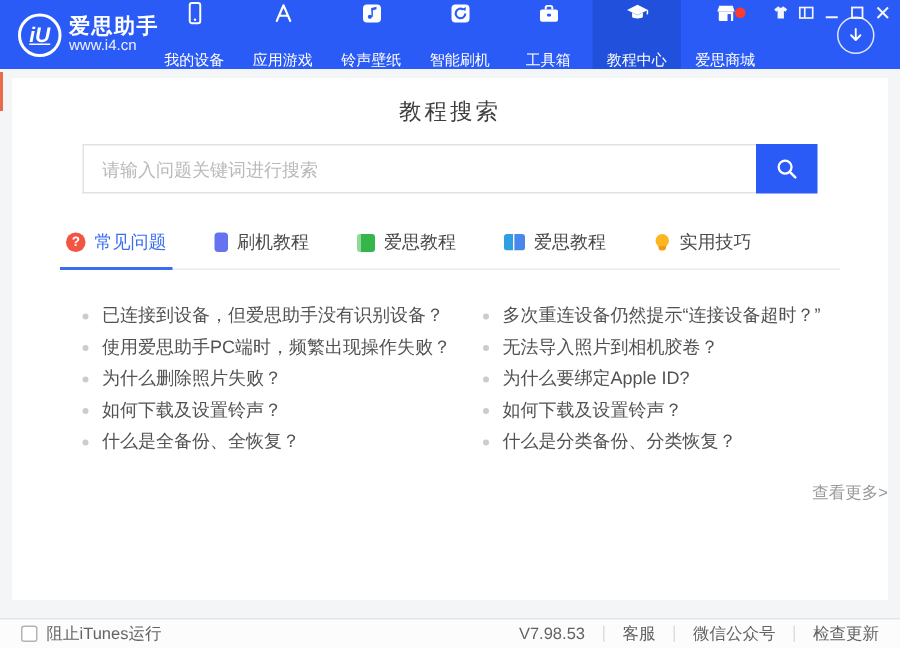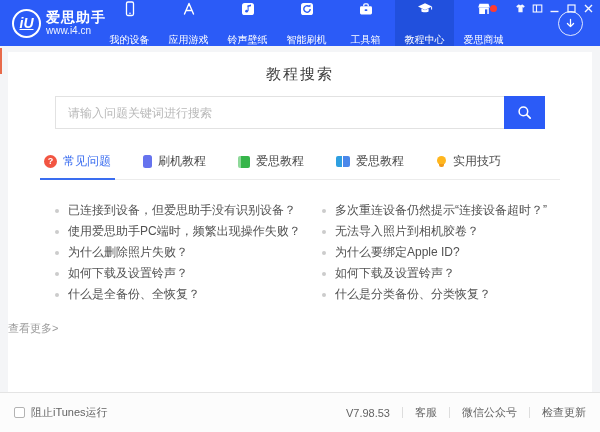--- a/index.html
+++ b/index.html
@@ -57,24 +57,24 @@
   .ic-book .pg1 { width:7px; background:#2e9fe0; border-right:1px solid #fff; }
   .ic-book .pg2 { width:7px; background:#4a87ea; }
   .ic-bulb { width:11px; display:flex; flex-direction:column; align-items:center; }
   .ic-bulb .glass { width:9px; height:9px; border-radius:50%; background:#ffb61e; }
   .ic-bulb .base { width:5px; height:3px; background:#f19a1a; border-radius:0 0 2px 2px; margin-top:-1px; }
 
   
   .faq { display:grid; grid-template-columns:267px 1fr; row-gap:4px; padding:22px 20px 0 47px; }
   .faq-item { display:flex; align-items:center; font-size:12px; color:#525252; cursor:pointer; white-space:nowrap; }
   .bullet { width:4px; height:4px; background:#ccc; border-radius:50%; margin-right:9px; flex:none; }
-  .more { text-align:left; margin-top:18px; font-size:11px; color:#9a9a9a; cursor:pointer; }
-
-  
-  .footer { position:absolute; left:0; right:0; bottom:0; height:40px; border-top:1px solid #e4e4e4;
+  .more { text-align:right; margin-top:18px; font-size:11px; color:#9a9a9a; cursor:pointer; }
+
+  
+  .footer { position:absolute; left:0; right:0; bottom:0; height:20px; border-top:1px solid #e4e4e4;
     background:#fcfcfc; display:flex; align-items:center; padding:0 14px; font-size:11px; color:#636363; }
   .itunes { display:flex; align-items:center; cursor:pointer; }
   .cb { width:11px; height:11px; border:1px solid #b3b3b3; background:#fff; border-radius:2px; margin-right:6px; flex:none; }
   .footer-right { margin-left:auto; display:flex; align-items:center; }
   .footer-right .lnk { color:#636363; cursor:pointer; }
   .sep { width:1px; height:11px; background:#ddd; margin:0 12px; }
 </style>
 </head>
 <body>
 

